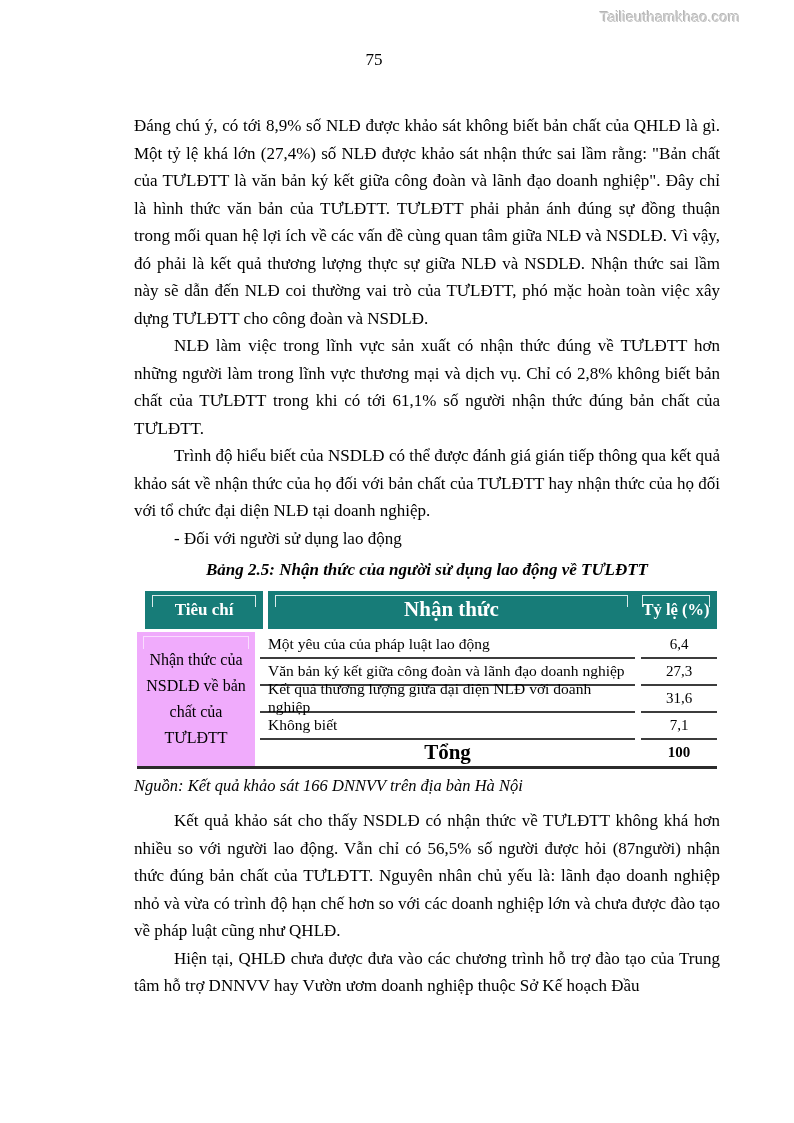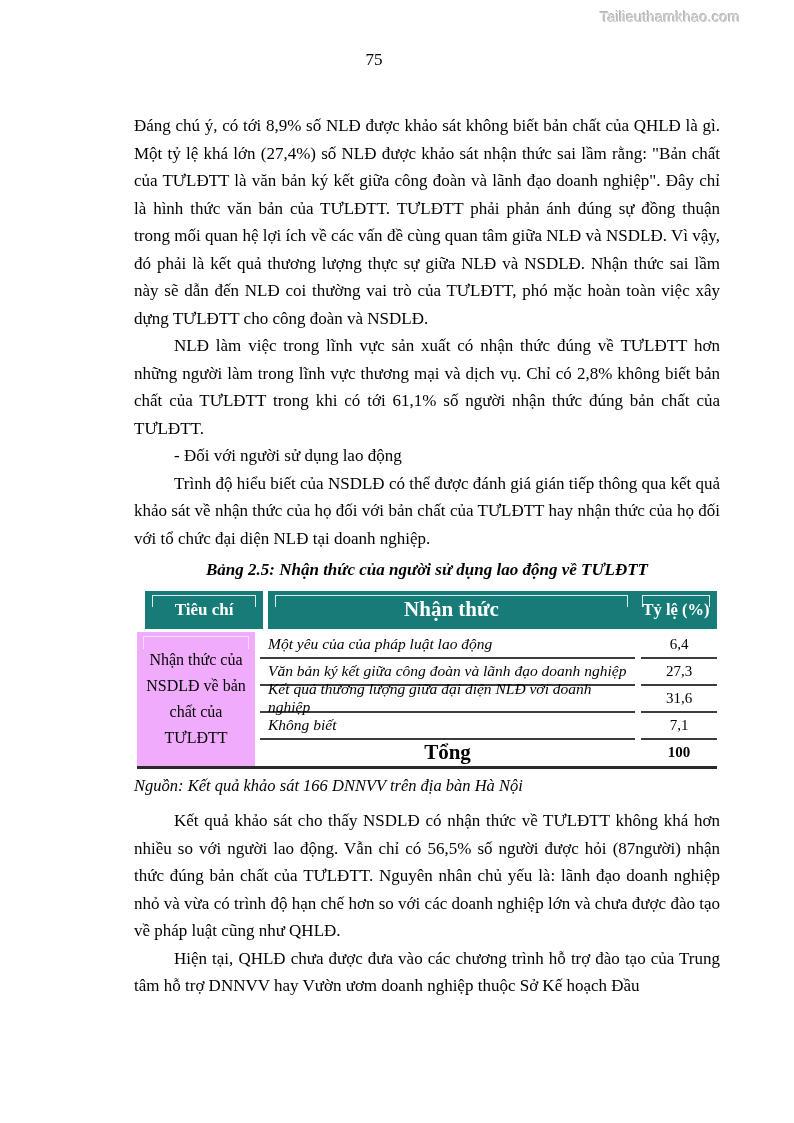--- a/index.html
+++ b/index.html
@@ -33,21 +33,21 @@
   .criteria-cell{width:118px;background:#f0abfc;margin-right:5px;position:relative;
         display:flex;align-items:center;justify-content:center;text-align:center;
         font-size:16px;line-height:26px;}
   .criteria-cell::before{content:"";position:absolute;top:4px;left:6px;right:6px;height:12px;
         border-top:1px solid rgba(255,255,255,.6);
         border-left:1px solid rgba(255,255,255,.6);
         border-right:1px solid rgba(255,255,255,.6);}
   .rows{flex:1;display:flex;flex-direction:column;}
   .row{display:flex;height:27px;}
   .row-label{flex:1;display:flex;align-items:center;padding-left:8px;margin-right:6px;
-        border-bottom:2px solid #3c3c3c;font-size:15.5px;font-style:italic;}
+        border-bottom:2px solid #3c3c3c;font-size:15.5px;}
   .row-rate{width:76px;display:flex;align-items:center;justify-content:center;
         border-bottom:2px solid #3c3c3c;font-size:15px;}
   .total-row{display:flex;height:26px;}
   .total-label{flex:1;display:flex;align-items:center;justify-content:center;margin-right:6px;
         font-weight:bold;font-size:21px;}
   .total-value{width:76px;display:flex;align-items:center;justify-content:center;
         font-weight:bold;font-size:15px;}
   .source{font-style:italic;font-size:16.5px;margin:3px 0 8px 0 !important;
         text-indent:0;}
 </style>
@@ -57,22 +57,22 @@
 <div class="page">
 
   <div class="watermark">Tailieuthamkhao.com</div>
 
   <div class="pageno">75</div>
 
   <div class="content">
 
     <p>Đáng chú ý, có tới 8,9% số NLĐ được khảo sát không biết bản chất của QHLĐ là gì. Một tỷ lệ khá lớn (27,4%) số NLĐ được khảo sát nhận thức sai lầm rằng: "Bản chất của TƯLĐTT là văn bản ký kết giữa công đoàn và lãnh đạo doanh nghiệp". Đây chỉ là hình thức văn bản của TƯLĐTT. TƯLĐTT phải phản ánh đúng sự đồng thuận trong mối quan hệ lợi ích về các vấn đề cùng quan tâm giữa NLĐ và NSDLĐ. Vì vậy, đó phải là kết quả thương lượng thực sự giữa NLĐ và NSDLĐ. Nhận thức sai lầm này sẽ dẫn đến NLĐ coi thường vai trò của TƯLĐTT, phó mặc hoàn toàn việc xây dựng TƯLĐTT cho công đoàn và NSDLĐ.</p>
     <p class="indent">NLĐ làm việc trong lĩnh vực sản xuất có nhận thức đúng về TƯLĐTT hơn những người làm trong lĩnh vực thương mại và dịch vụ. Chỉ có 2,8% không biết bản chất của TƯLĐTT trong khi có tới 61,1% số người nhận thức đúng bản chất của TƯLĐTT.</p>
+    <p class="indent">Trình độ hiểu biết của NSDLĐ có thể được đánh giá gián tiếp thông qua kết quả khảo sát về nhận thức của họ đối với bản chất của TƯLĐTT hay nhận thức của họ đối với tổ chức đại diện NLĐ tại doanh nghiệp.</p>
     <p class="indent">- Đối với người sử dụng lao động</p>
-    <p class="indent">Trình độ hiểu biết của NSDLĐ có thể được đánh giá gián tiếp thông qua kết quả khảo sát về nhận thức của họ đối với bản chất của TƯLĐTT hay nhận thức của họ đối với tổ chức đại diện NLĐ tại doanh nghiệp.</p>
 
     <p class="caption">Bảng 2.5: Nhận thức của người sử dụng lao động về TƯLĐTT</p>
 
     <div class="tbl">
       <div class="thead">
         <div class="th-criteria inset">Tiêu chí</div>
         <div class="th-right">
           <div class="th-perception inset">Nhận thức</div>
           <div class="th-rate inset">Tỷ lệ (%)</div>
         </div>

